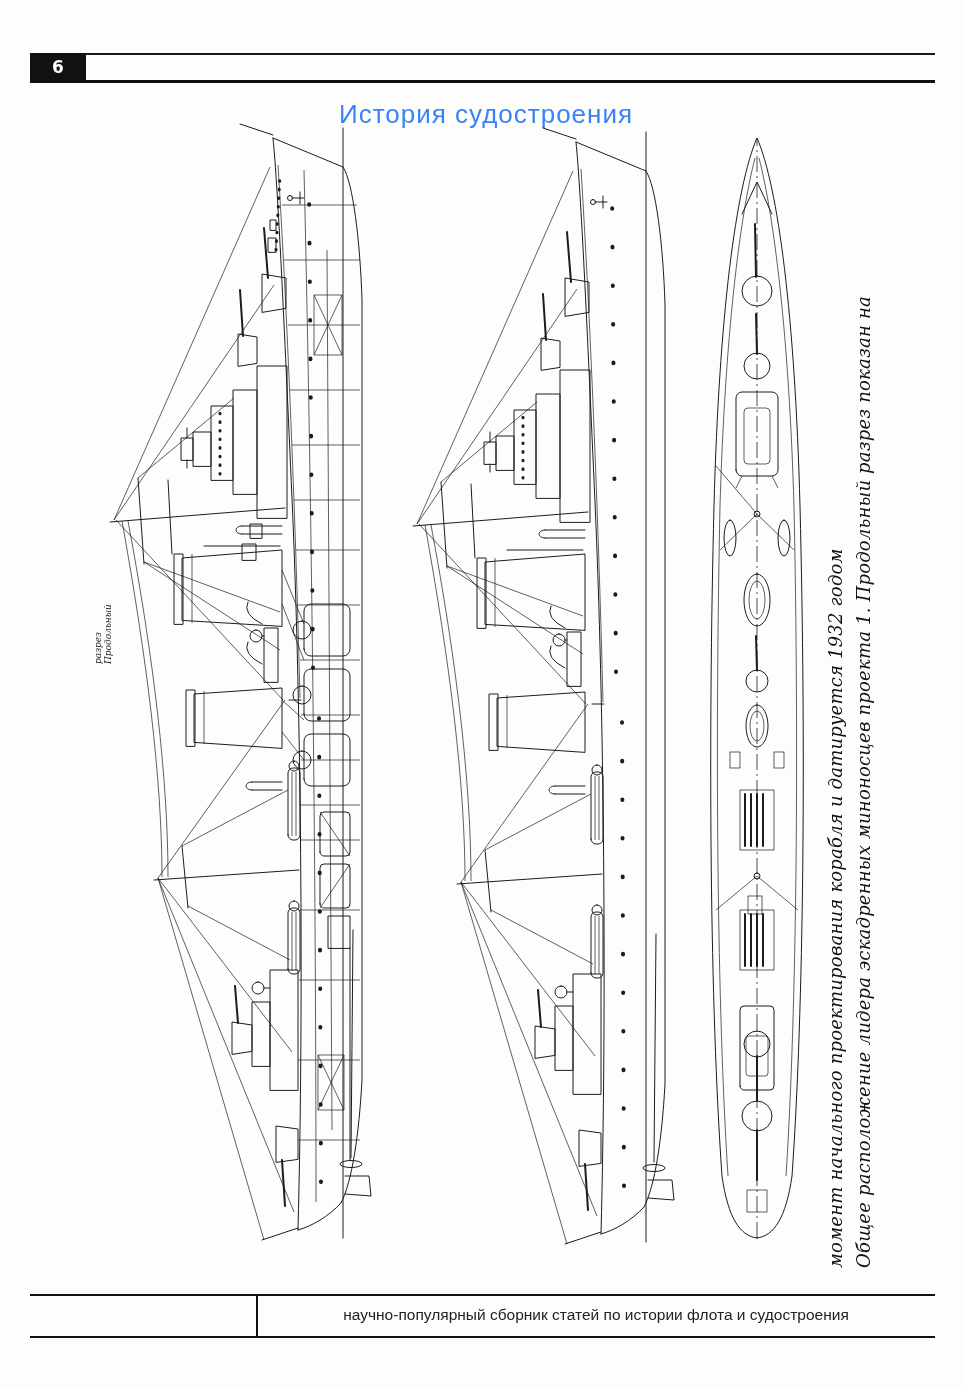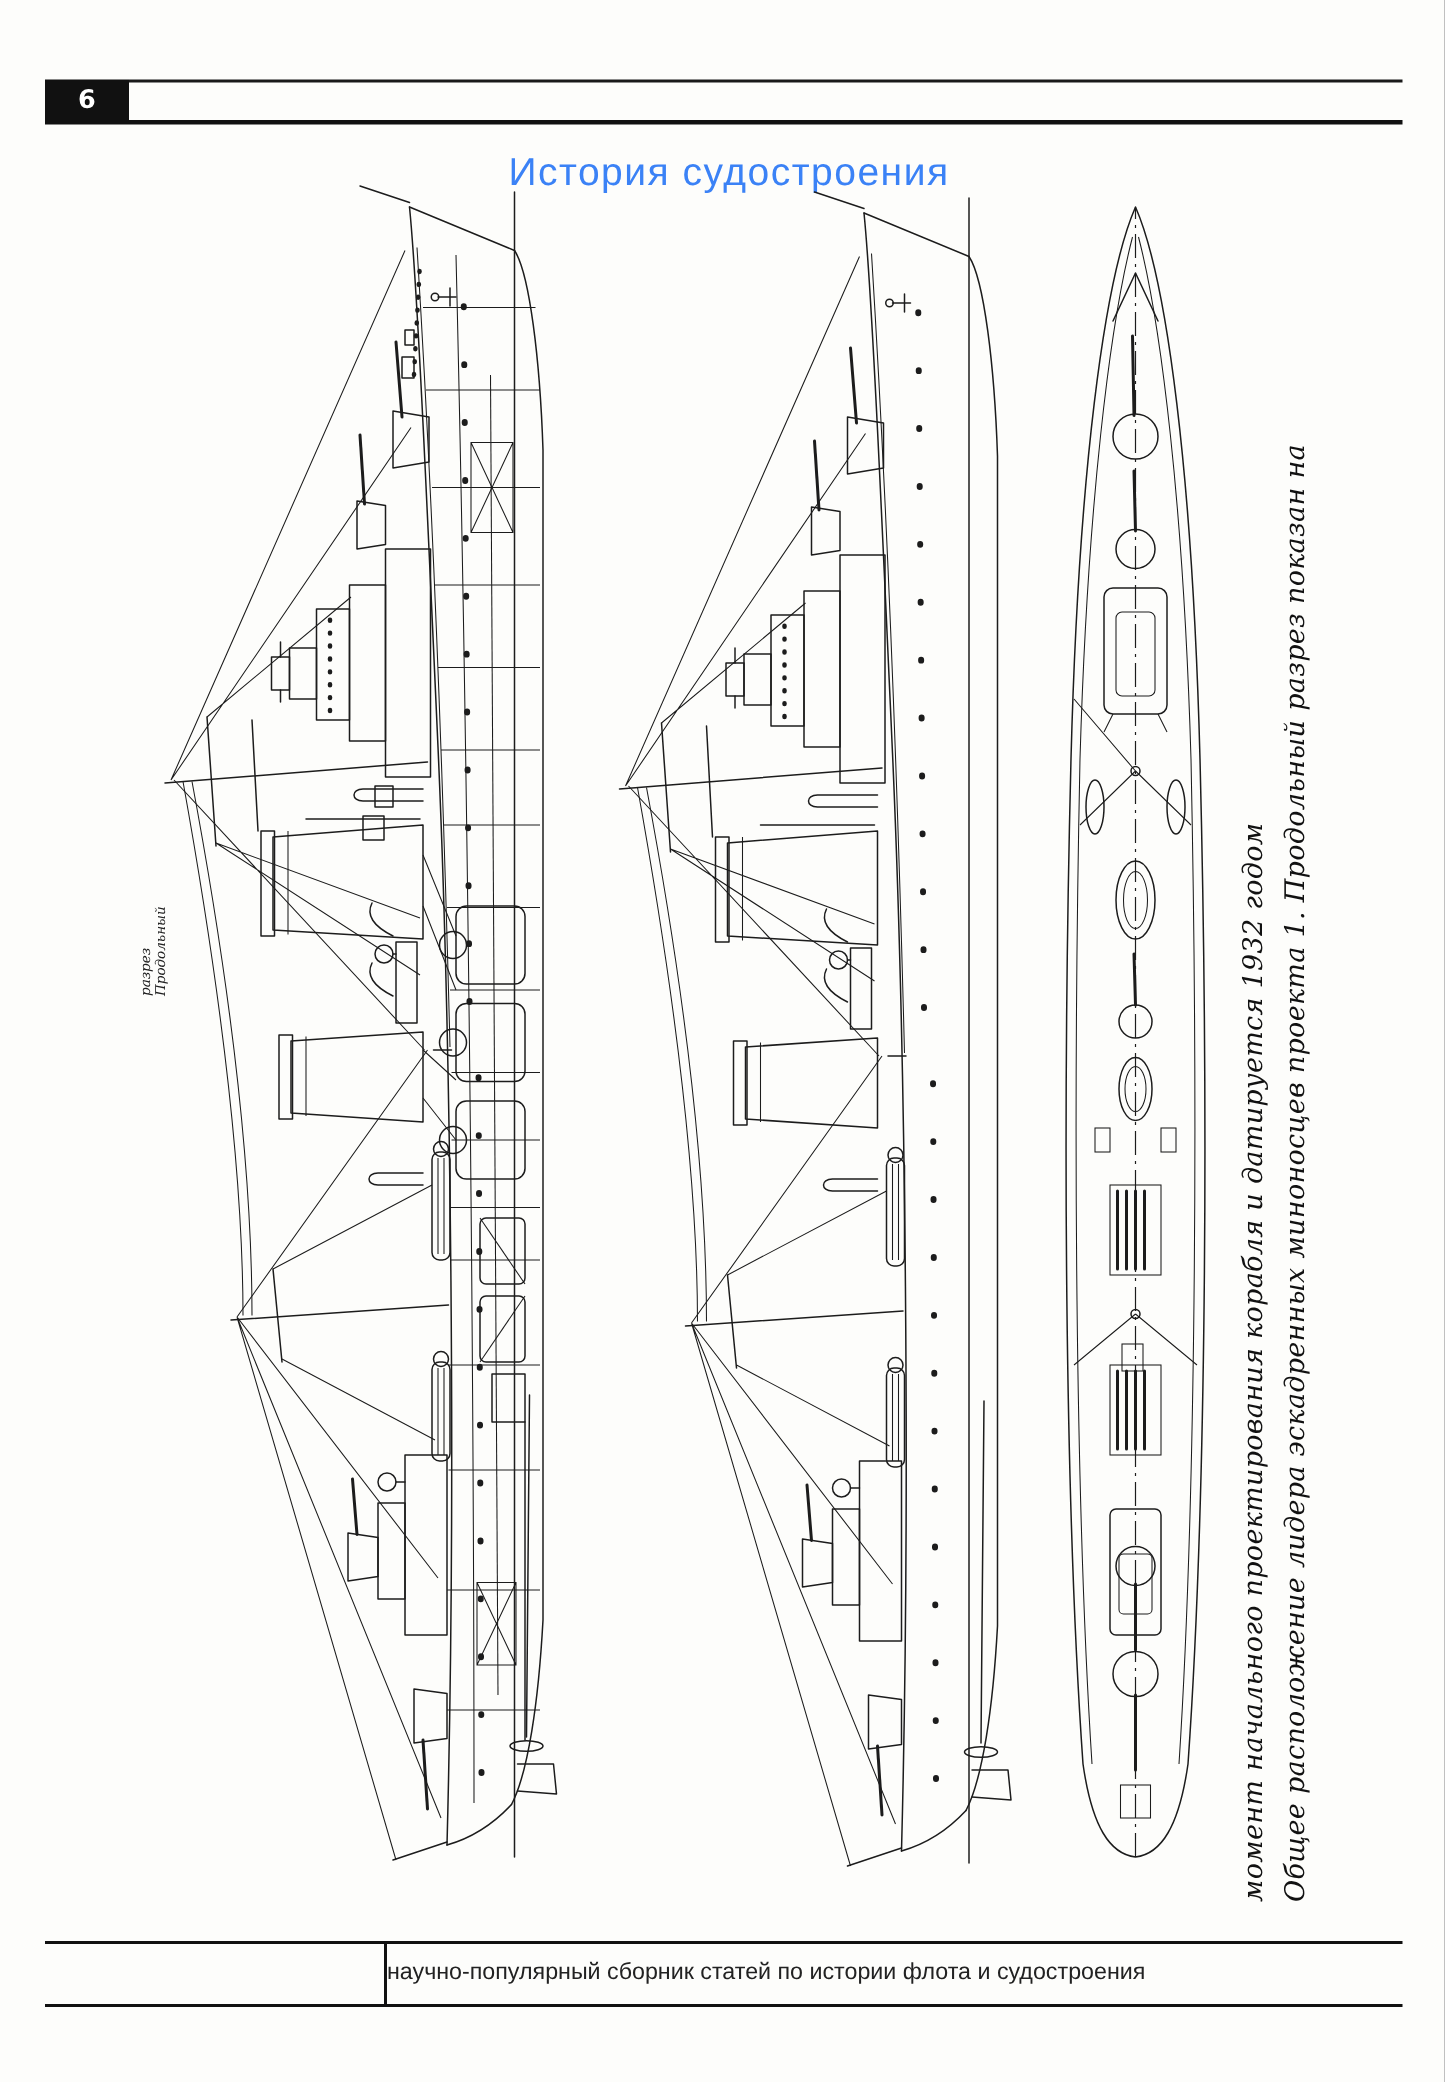--- a/index.html
+++ b/index.html
@@ -37,21 +37,21 @@
     position:absolute; left:99px; top:572px; width:14px; height:92px;
     writing-mode:vertical-lr; transform:rotate(180deg);
     font-family:"DejaVu Serif", serif; font-style:italic; font-size:9px; color:#222;
   }
   
   .rule-foot-top { position:absolute; left:30px; top:1294px; width:905px; height:2px; background:#111; }
   .rule-foot-bot { position:absolute; left:30px; top:1336px; width:905px; height:2px; background:#111; }
   .foot-divider  { position:absolute; left:256px; top:1294px; width:2px; height:44px; background:#111; }
   .footer-logo { position:absolute; left:110px; top:1297px; width:140px; text-align:center;
     font-family:"DejaVu Sans", sans-serif; font-weight:bold; font-size:34px; letter-spacing:2px; color:#000; }
-  .footer-sub { position:absolute; left:258px; top:1306px; width:676px; 
+  .footer-sub { position:absolute; left:258px; top:1306px; width:676px; text-align:center;
     font-size:15.5px; color:#222; }
 </style>
 </head>
 <body>
 
 <div class="page">
 
   <div class="pagenum-box">
     <span>6</span>
   </div>

